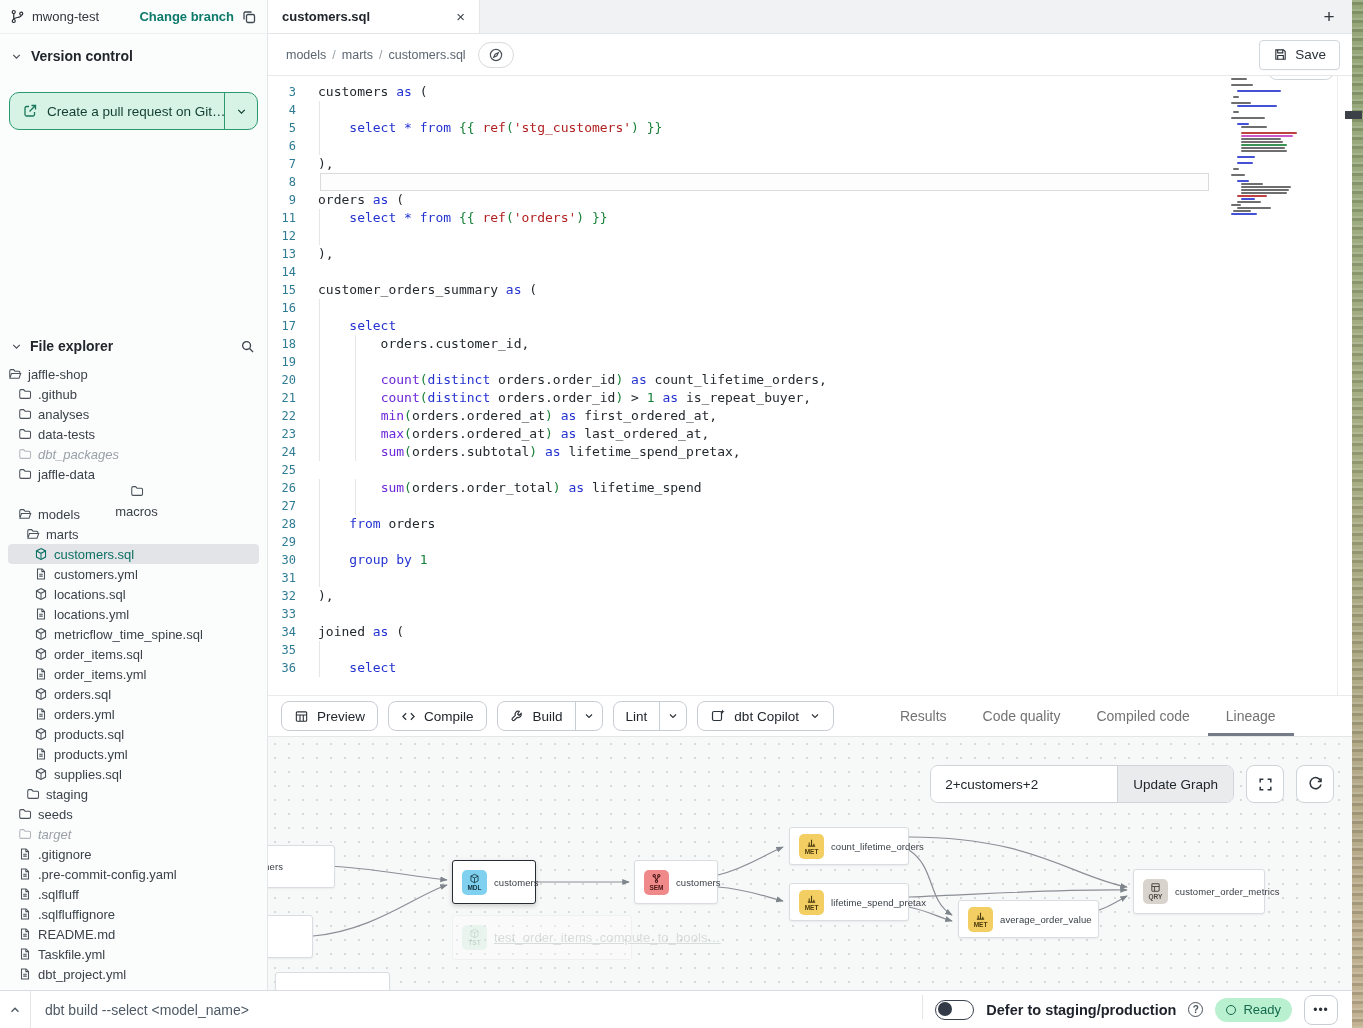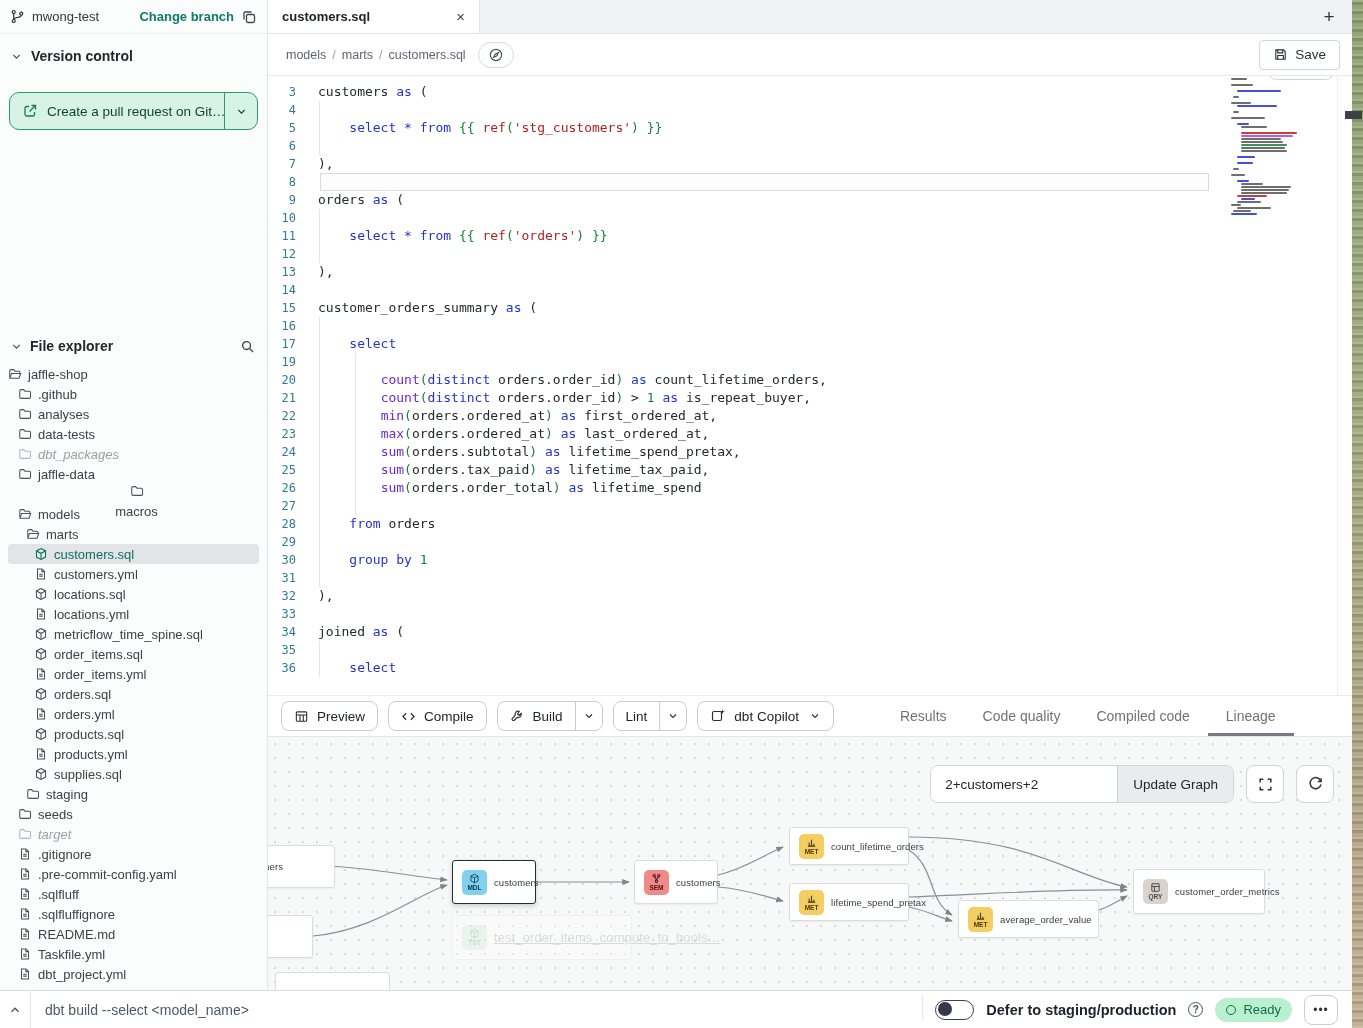--- a/index.html
+++ b/index.html
@@ -544,24 +544,20 @@
           <div class="cl">
             <div class="line-bg"></div>
             <div class="ln">8</div>
             <div class="ct"></div>
           </div>
           <div class="cl">
             <div class="ln">9</div>
             <div class="ct"><span class="tok-p">orders </span><span class="tok-k">as</span><span class="tok-p"> (</span></div>
           </div>
           <div class="cl">
-            <div class="ln">10</div>
-            <div class="ct"><i class="guide" style="left: 11px;"></i></div>
-          </div>
-          <div class="cl">
             <div class="ln">11</div>
             <div class="ct"><i class="guide" style="left: 11px;"></i><span class="tok-p">    </span><span class="tok-k">select</span><span class="tok-p"> </span><span class="tok-k">*</span><span class="tok-p"> </span><span class="tok-k">from</span><span class="tok-p"> </span><span class="tok-g">{{</span><span class="tok-p"> </span><span class="tok-r">ref</span><span class="tok-g">(</span><span class="tok-r">'orders'</span><span class="tok-g">)</span><span class="tok-p"> </span><span class="tok-g">}}</span></div>
           </div>
           <div class="cl">
             <div class="ln">12</div>
             <div class="ct"><i class="guide" style="left: 11px;"></i></div>
           </div>
           <div class="cl">
             <div class="ln">13</div>
             <div class="ct"><span class="tok-p">),</span></div>
@@ -576,20 +572,24 @@
           </div>
           <div class="cl">
             <div class="ln">16</div>
             <div class="ct"><i class="guide" style="left: 11px;"></i></div>
           </div>
           <div class="cl">
             <div class="ln">17</div>
             <div class="ct"><i class="guide" style="left: 11px;"></i><span class="tok-p">    </span><span class="tok-k">select</span></div>
           </div>
           <div class="cl">
+            <div class="ln">18</div>
+            <div class="ct"><i class="guide" style="left: 11px;"></i><i class="guide" style="left: 47px;"></i><span class="tok-p">        orders.customer_id,</span></div>
+          </div>
+          <div class="cl">
             <div class="ln">19</div>
             <div class="ct"><i class="guide" style="left: 11px;"></i><i class="guide" style="left: 47px;"></i></div>
           </div>
           <div class="cl">
             <div class="ln">20</div>
             <div class="ct"><i class="guide" style="left: 11px;"></i><i class="guide" style="left: 47px;"></i><span class="tok-p">        </span><span class="tok-f">count</span><span class="tok-g">(</span><span class="tok-k">distinct</span><span class="tok-p"> orders.order_id</span><span class="tok-g">)</span><span class="tok-p"> </span><span class="tok-k">as</span><span class="tok-p"> count_lifetime_orders,</span></div>
           </div>
           <div class="cl">
             <div class="ln">21</div>
             <div class="ct"><i class="guide" style="left: 11px;"></i><i class="guide" style="left: 47px;"></i><span class="tok-p">        </span><span class="tok-f">count</span><span class="tok-g">(</span><span class="tok-k">distinct</span><span class="tok-p"> orders.order_id</span><span class="tok-g">)</span><span class="tok-p"> &gt; </span><span class="tok-g">1</span><span class="tok-p"> </span><span class="tok-k">as</span><span class="tok-p"> is_repeat_buyer,</span></div>
@@ -601,21 +601,20 @@
           <div class="cl">
             <div class="ln">23</div>
             <div class="ct"><i class="guide" style="left: 11px;"></i><i class="guide" style="left: 47px;"></i><span class="tok-p">        </span><span class="tok-f">max</span><span class="tok-g">(</span><span class="tok-p">orders.ordered_at</span><span class="tok-g">)</span><span class="tok-p"> </span><span class="tok-k">as</span><span class="tok-p"> last_ordered_at,</span></div>
           </div>
           <div class="cl">
             <div class="ln">24</div>
             <div class="ct"><i class="guide" style="left: 11px;"></i><i class="guide" style="left: 47px;"></i><span class="tok-p">        </span><span class="tok-f">sum</span><span class="tok-g">(</span><span class="tok-p">orders.subtotal</span><span class="tok-g">)</span><span class="tok-p"> </span><span class="tok-k">as</span><span class="tok-p"> lifetime_spend_pretax,</span></div>
           </div>
           <div class="cl">
             <div class="ln">25</div>
-            <div class="ct"><i class="guide" style="left: 11px;"></i><i class="guide" style="left: 47px;"></i><span class="tok-p">        </span><span class="tok-f">sum</span><span class="tok-g">(</span><span class="tok-p">orders.tax_paid</span><span class="tok-g">)</span><span class="tok-p"> </span><span class="tok-k">as</span><span class="tok-p"> lifetime_tax_paid,</span></div>
           </div>
           <div class="cl">
             <div class="ln">26</div>
             <div class="ct"><i class="guide" style="left: 11px;"></i><i class="guide" style="left: 47px;"></i><span class="tok-p">        </span><span class="tok-f">sum</span><span class="tok-g">(</span><span class="tok-p">orders.order_total</span><span class="tok-g">)</span><span class="tok-p"> </span><span class="tok-k">as</span><span class="tok-p"> lifetime_spend</span></div>
           </div>
           <div class="cl">
             <div class="ln">27</div>
             <div class="ct"><i class="guide" style="left: 11px;"></i><i class="guide" style="left: 47px;"></i></div>
           </div>
           <div class="cl">

